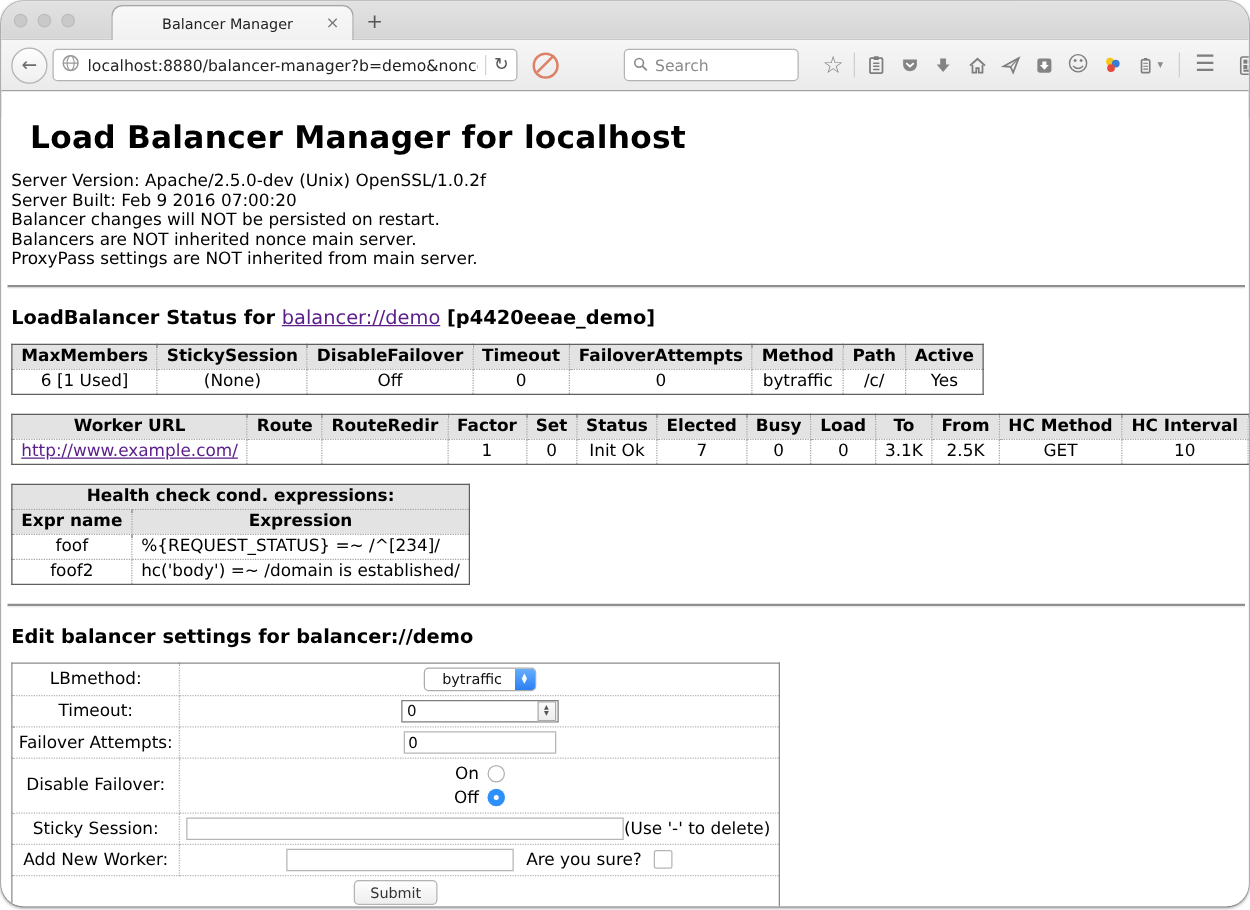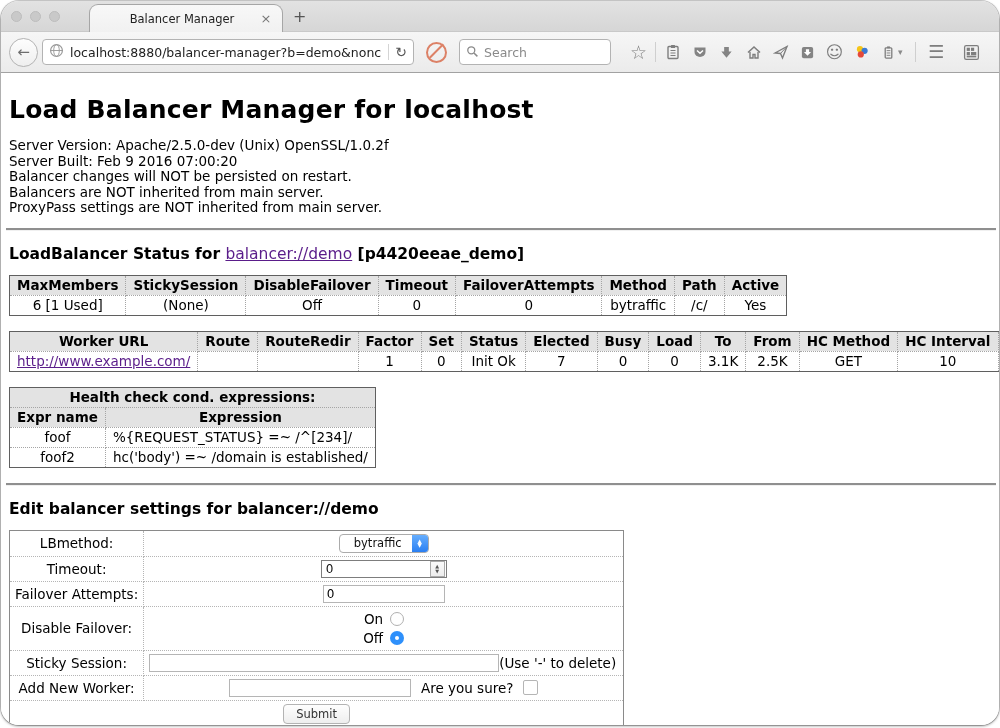--- a/index.html
+++ b/index.html
@@ -23,33 +23,33 @@
   .backbtn{width:27px;height:27px;border-radius:50%;border:1px solid #b3b3b3;background:linear-gradient(#fdfdfd,#efefef);
            display:flex;align-items:center;justify-content:center;color:#6d6d6d;font-size:15px;flex:none;margin-right:4px;}
   .urlbar{width:372px;height:26px;background:#fff;border:1px solid #b3b3b3;border-radius:4px;display:flex;
           align-items:center;padding:0 6px;box-sizing:border-box;flex:none;}
   .globe{flex:none;margin-right:6px;}
   .urltext{font-size:12.5px;color:#222;white-space:nowrap;overflow:hidden;flex:1;}
   .vsep{width:1px;height:16px;background:#d4d4d4;margin:0 6px;flex:none;}
   .reload{color:#555;font-size:14px;flex:none;}
   .blocked{width:17px;height:17px;border:2px solid #dc8166;border-radius:50%;position:relative;margin:0 12px;flex:none;}
   .blocked::after{content:"";position:absolute;left:-1px;top:6.5px;width:19px;height:2px;background:#dc8166;transform:rotate(-45deg);}
-  .searchbar{width:152px;height:26px;background:#fff;border:1px solid #b3b3b3;border-radius:4px;display:flex;
-             align-items:center;padding:0 6px;box-sizing:border-box;flex:none;}
+  .searchbar{width:140px;height:26px;background:#fff;border:1px solid #b3b3b3;border-radius:4px;display:flex;
+             align-items:center;padding:0 6px;box-sizing:border-box;flex:none;margin-left:40px;}
   .searchtext{font-size:12.5px;color:#8a8a8a;margin-left:5px;}
   .iconstrip{display:flex;align-items:center;margin-left:14px;flex:1;}
   .tbicon{width:27px;height:27px;display:flex;align-items:center;justify-content:center;color:#7e7e7e;flex:none;}
   .tbicon svg{display:block;}
   .isep{width:1px;height:20px;background:#cfcfcf;margin:0 3px;flex:none;}
   .caret{font-size:9px;color:#8a8a8a;margin-left:-4px;}
   .glyph{font-size:16px;color:#7e7e7e;line-height:1;}
 
   
   .content{background:#fff;padding:0 8px;color:#000;}
-  h1{font-size:25px;font-weight:bold;margin:22px 0 14px;letter-spacing:.2px;}
+  h1{font-size:25px;font-weight:bold;margin:22px 15px 14px;letter-spacing:.2px;}
   .info div{font-size:13.5px;line-height:15.6px;}
   hr{border:none;border-top:2px solid #8f8f8f;border-bottom:1px solid #f0f0f0;margin:12px 0 10px -3px;width:990px;}
   h3{font-size:15.5px;font-weight:bold;margin:14px 0 12px;}
   a.plink{color:#5a1d8a;text-decoration:underline;font-weight:normal;}
   a.wlink{color:#5a1d8a;text-decoration:underline;font-weight:normal;}
 
   table.t{border-collapse:collapse;border:1.5px solid #5f5f5f;margin-bottom:15px;}
   table.t th{background:#e3e3e3;font-weight:bold;}
   table.t th,table.t td{border:1px dotted #a5a5a5;font-size:13.5px;padding:1.5px 7px;text-align:center;white-space:nowrap;}
   table.health td.expr{text-align:left;}
@@ -199,21 +199,21 @@
     </div>
   </div>
 
   <div class="content">
     <h1>Load Balancer Manager for localhost</h1>
 
     <div class="info">
       <div>Server Version: Apache/2.5.0-dev (Unix) OpenSSL/1.0.2f</div>
       <div>Server Built: Feb 9 2016 07:00:20</div>
       <div>Balancer changes will NOT be persisted on restart.</div>
-      <div>Balancers are NOT inherited from main server.</div>
+      <div>Balancers are NOT inherited nonce main server.</div>
       <div>ProxyPass settings are NOT inherited from main server.</div>
     </div>
 
     <hr>
 
     <h3><span>LoadBalancer Status for </span><a href="#" class="plink">balancer://demo</a><span> [p4420eeae_demo]</span></h3>
 
     <table class="t">
       <tbody>
           <tr>

